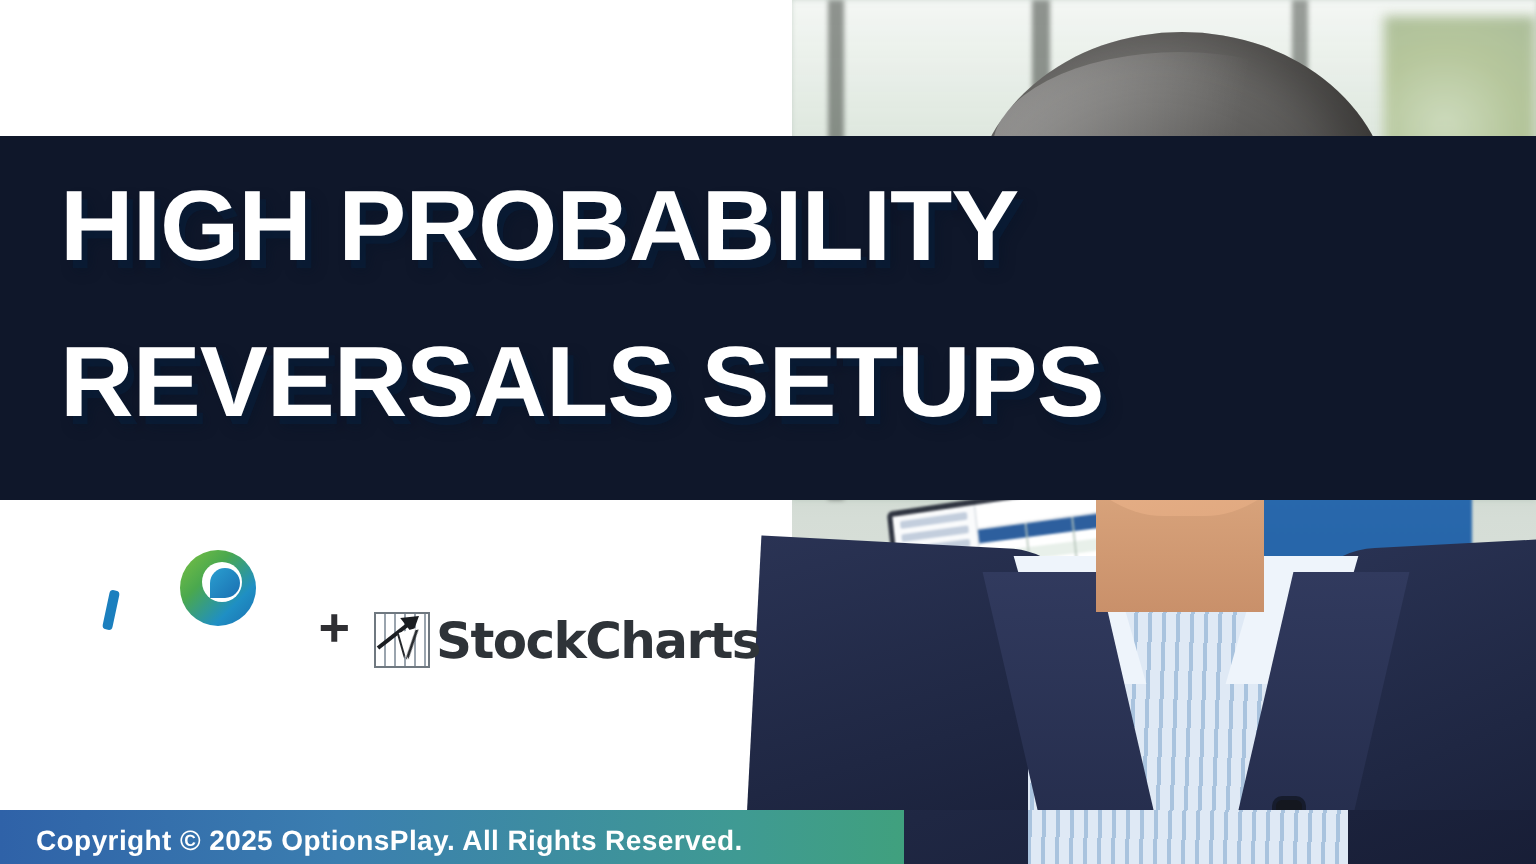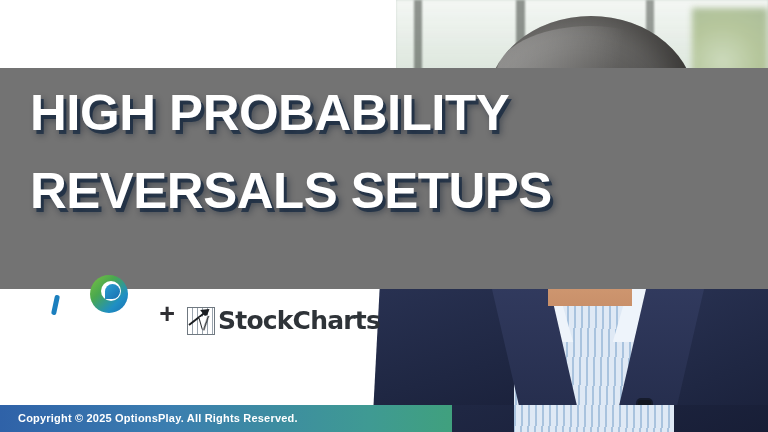--- a/index.html
+++ b/index.html
@@ -307,22 +307,22 @@
     left: 4px; top: 18px;
     width: 4px; height: 30px;
     background: #14171f;
     border-radius: 2px;
   }
 
   
   .title-band {
     position: absolute;
     left: 0; top: 68px;
-    width: 768px; height: 221px;
-    background: #737373;
+    width: 768px; height: 182px;
+    background: #0f172a;
   }
   .title-band .band-inner {
     position: absolute;
     left: 30px; top: 6px;
     width: 470px;
   }
   .headline {
     color: #ffffff;
     font-family: "Liberation Sans Narrow", "Liberation Sans", sans-serif;
     font-weight: bold;
@@ -403,21 +403,21 @@
   }
   .plus-sign {
     font-size: 27px;
     font-weight: bold;
     color: #2f2f33;
     margin: 16px 12px 0 14px;
   }
   .sc-logo {
     position: relative;
     display: flex;
-    align-items: flex-end;
+    align-items: center;
     margin-top: 28px;
   }
   .sc-mark {
     position: relative;
     width: 26px; height: 26px;
     background:
       repeating-linear-gradient(90deg, #ffffff 0 4px, #9aa4ae 4px 5px),
       repeating-linear-gradient(180deg, #ffffff 0 4px, #9aa4ae 4px 5px);
     border: 1px solid #6f7880;
     margin-right: 3px;
@@ -459,21 +459,21 @@
   
   .footer-bar {
     position: absolute;
     left: 0; top: 405px;
     width: 768px; height: 27px;
     background: linear-gradient(90deg, #2f62a8 0%, #3b7eb0 22%, #3f9a93 48%, #41a864 72%, #3f9f66 100%);
   }
   .footer-text {
     position: absolute;
     left: 18px; top: 7px;
-    font-size: 11px;
+    font-size: 14px;
     font-weight: bold;
     color: #ffffff;
     letter-spacing: .2px;
     white-space: nowrap;
   }
   
   .footer-overlap {
     position: absolute;
     left: 452px; top: 405px;
     width: 316px; height: 27px;

